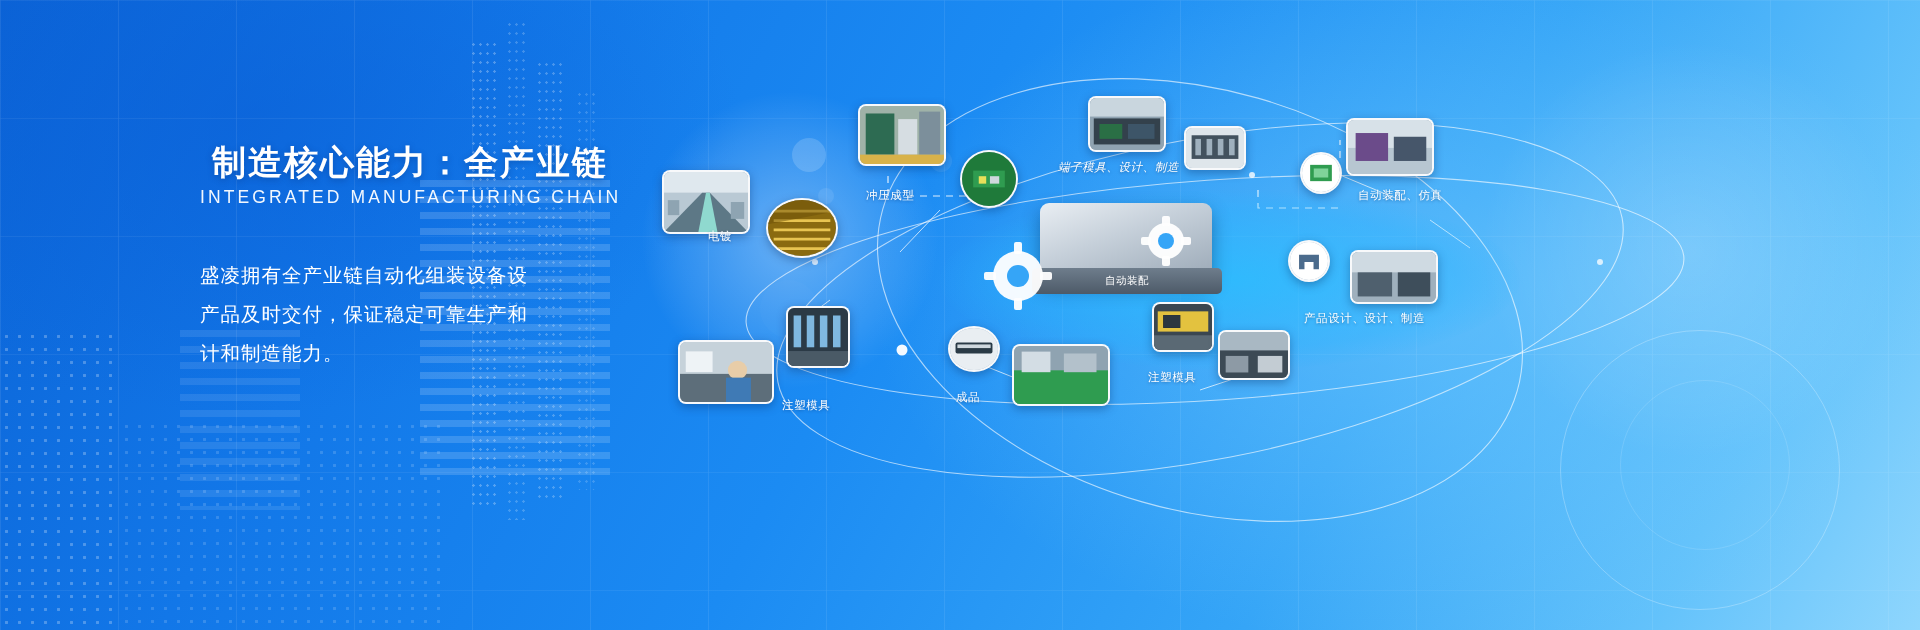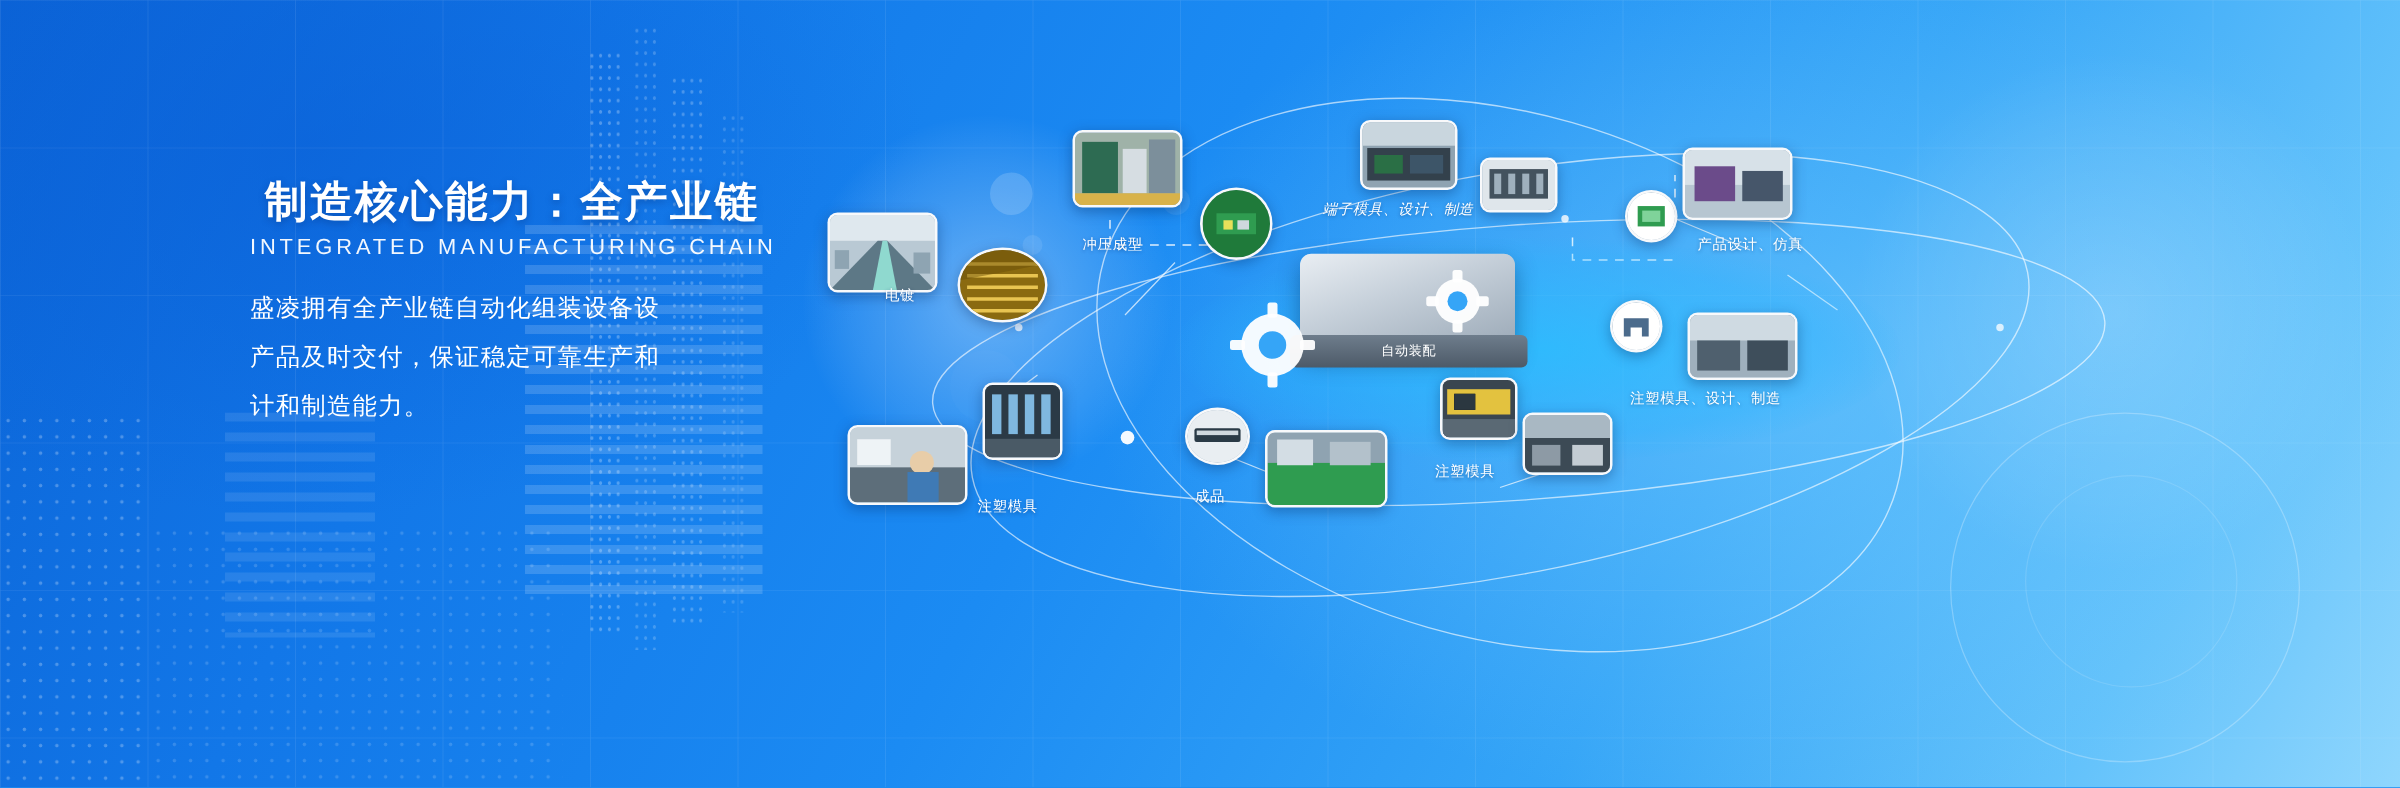--- a/index.html
+++ b/index.html
@@ -57,21 +57,21 @@
     font-size:34px; font-weight:700; letter-spacing:2px; line-height:1.2;
     text-shadow:0 2px 6px rgba(0,40,110,.35);
     white-space:nowrap;
     text-align:center;
   }
   .subtitle {
     margin-top:4px; font-size:17.5px; letter-spacing:3.1px; font-weight:400;
     color:rgba(255,255,255,.95); white-space:nowrap;
   }
   .desc {
-    margin-top:20px; font-size:19.5px; line-height:2.0; letter-spacing:1px;
+    margin-top:48px; font-size:19.5px; line-height:2.0; letter-spacing:1px;
     color:#fff; width:360px;
   }
 
   
   .diagram { position:absolute; left:640px; top:0; width:1280px; height:630px; }
   .orbit-svg{ position:absolute; inset:0; width:100%; height:100%; }
 
   .thumb {
     position:absolute; border-radius:8px; overflow:hidden;
     box-shadow:0 3px 10px rgba(0,35,90,.35);
@@ -359,23 +359,23 @@
         <rect x="6" y="10" width="28" height="22" fill="#eef3f6"></rect>
       </svg>
     </div>
 
     <div class="label" style="left:68px;top:229px;">电镀</div>
 
     <div class="label" style="left:226px;top:188px;">冲压成型</div>
 
     <div class="label" style="left:418px;top:160px;font-style:italic;">端子模具、设计、制造</div>
 
-    <div class="label" style="left:718px;top:188px;">产品设计、仿真</div>
-
-    <div class="label" style="left:664px;top:311px;">注塑模具、设计、制造</div>
+    <div class="label" style="left:718px;top:188px;">自动装配、仿真</div>
+
+    <div class="label" style="left:664px;top:311px;">产品设计、设计、制造</div>
 
     <div class="label" style="left:508px;top:370px;">注塑模具</div>
 
     <div class="label" style="left:316px;top:390px;">成品</div>
 
     <div class="label" style="left:142px;top:398px;">注塑模具</div>
 
   </div>
 </div>
 

